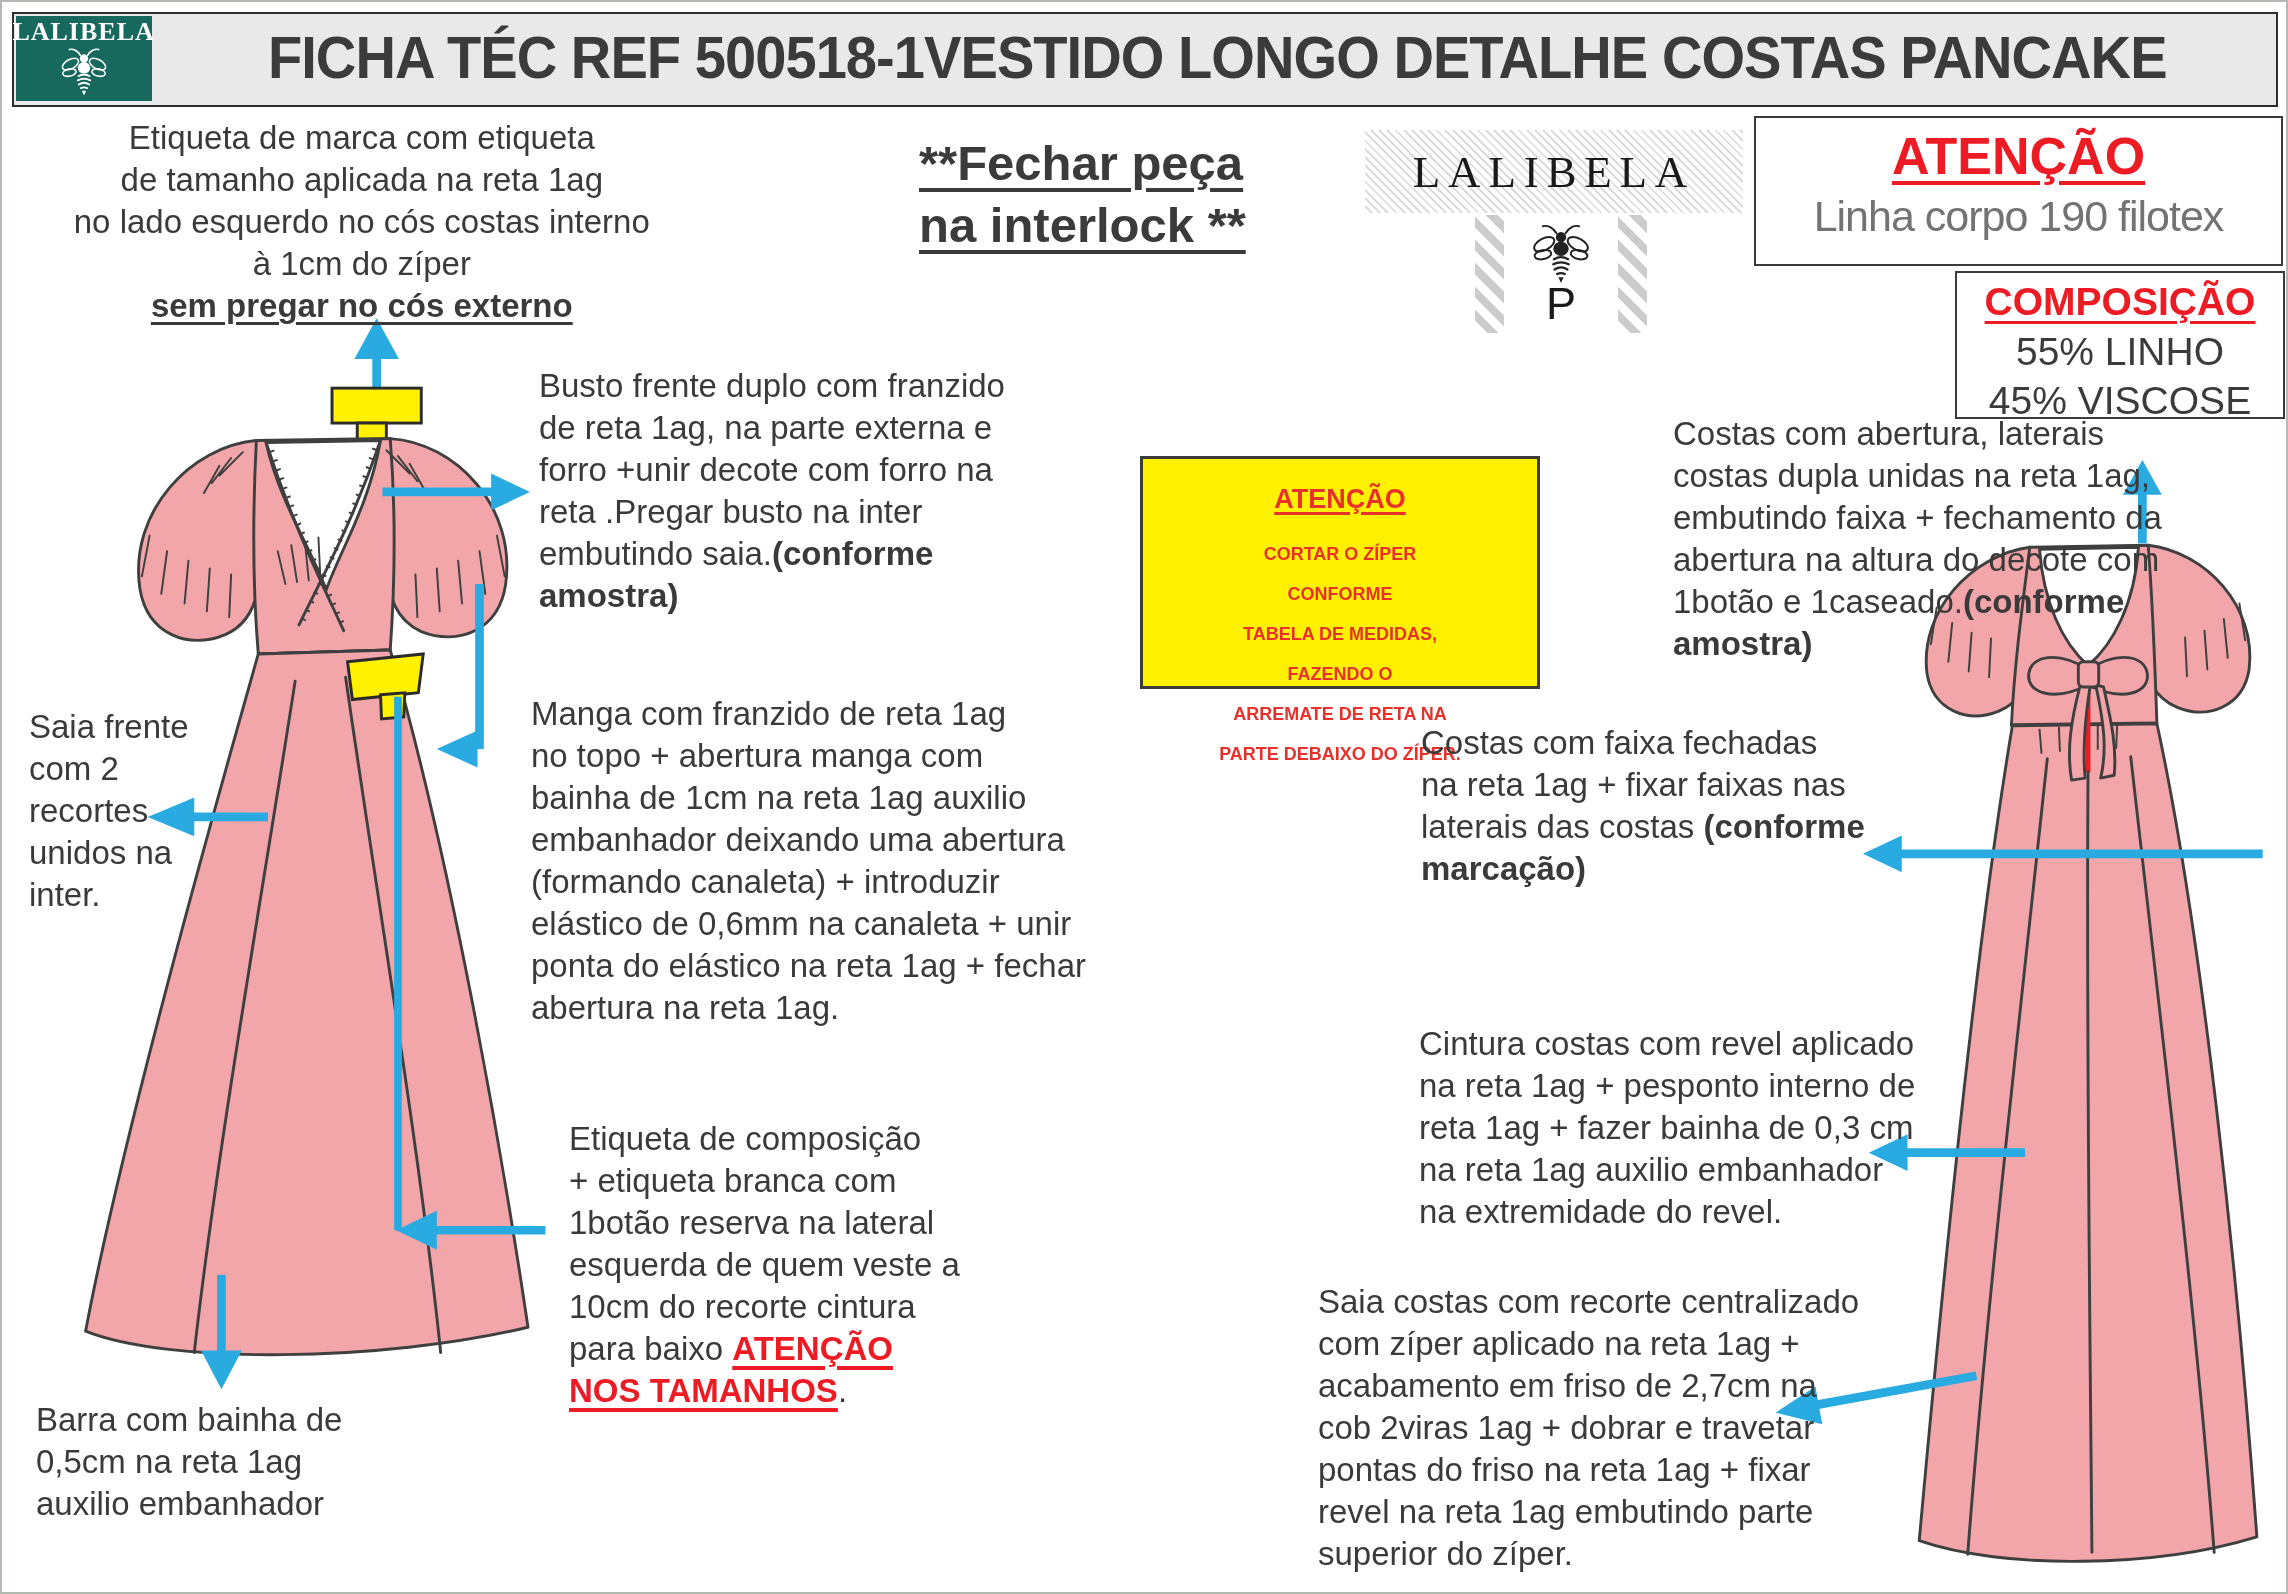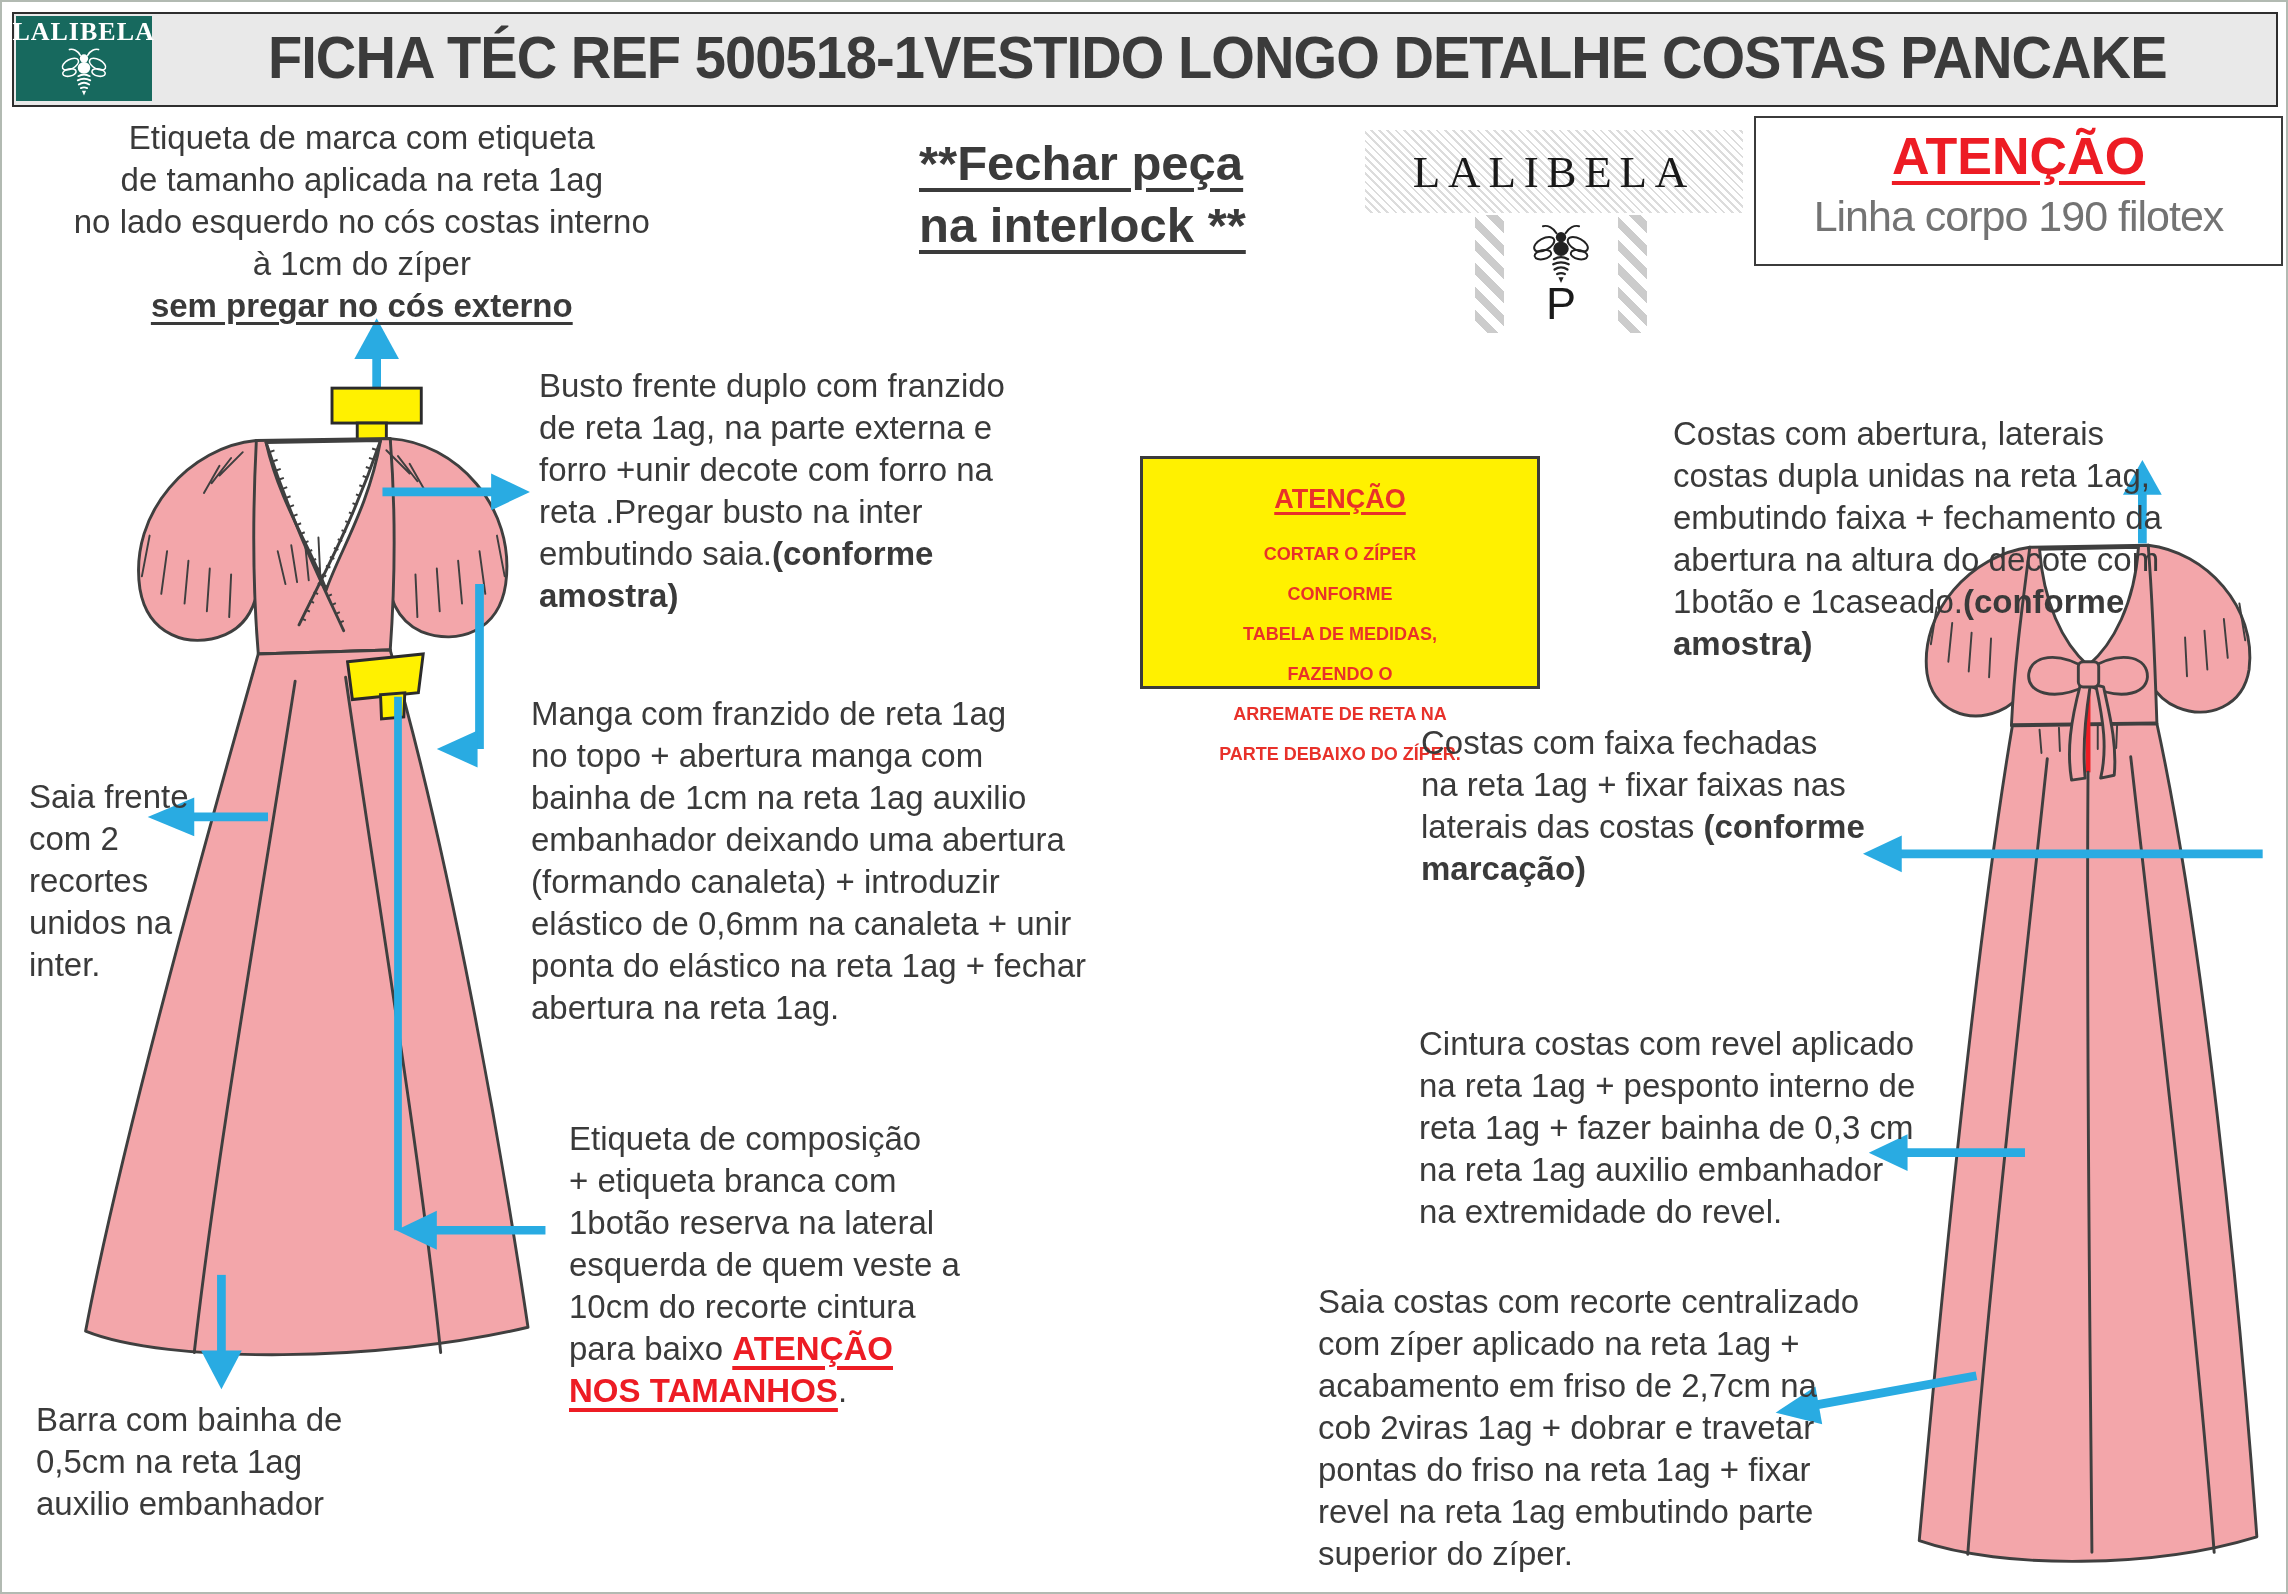--- a/index.html
+++ b/index.html
@@ -124,20 +124,25 @@
     <svg width="66" height="62" viewBox="0 0 100 96" style="color:#222">
         <use href="#bee"></use>
       </svg>
     <span class="size-letter">P</span>
   </div>
 
   <div class="panel" id="box-atencao" style="left:1752px;top:114px;width:529px;height:150px;padding-top:5.8px;">
     <div class="pt">ATENÇÃO</div>
     <div class="ps">Linha corpo 190 filotex</div>
   </div>
+  <div class="panel" id="box-comp" style="left:1953px;top:269px;width:330px;height:148px;padding-top:3.9px;">
+    <div class="pt">COMPOSIÇÃO</div>
+    <div class="pl" style="white-space:pre-line;">55% LINHO
+45% VISCOSE</div>
+  </div>
 
   <div class="panel" id="box-warn" style="left:1138px;top:454px;width:400px;height:233px;padding-top:4.9px;">
     <div class="wt">ATENÇÃO</div>
     <div class="wl">CORTAR O ZÍPER
 CONFORME
 TABELA DE MEDIDAS,
 FAZENDO O
 ARREMATE DE RETA NA
 PARTE DEBAIXO DO ZÍPER.</div>
   </div>
@@ -151,21 +156,21 @@
 
   <div class="note" style="left:529px;top:691px;width:767px;"><span>Manga com franzido de reta 1ag
 no topo + abertura manga com
 bainha de 1cm na reta 1ag auxilio
 embanhador deixando uma abertura
 (formando canaleta) + introduzir
 elástico de 0,6mm na canaleta + unir
 ponta do elástico na reta 1ag + fechar
 abertura na reta 1ag.</span></div>
 
-  <div class="note" style="left:27px;top:774px;width:243px;"><span>Saia frente
+  <div class="note" style="left:27px;top:704px;width:243px;"><span>Saia frente
 com 2
 recortes
 unidos na
 inter.</span></div>
 
   <div class="note" style="left:567px;top:1116px;width:505px;"><span>Etiqueta de composição
 + etiqueta branca com
 1botão reserva na lateral
 esquerda de quem veste a
 10cm do recorte cintura

